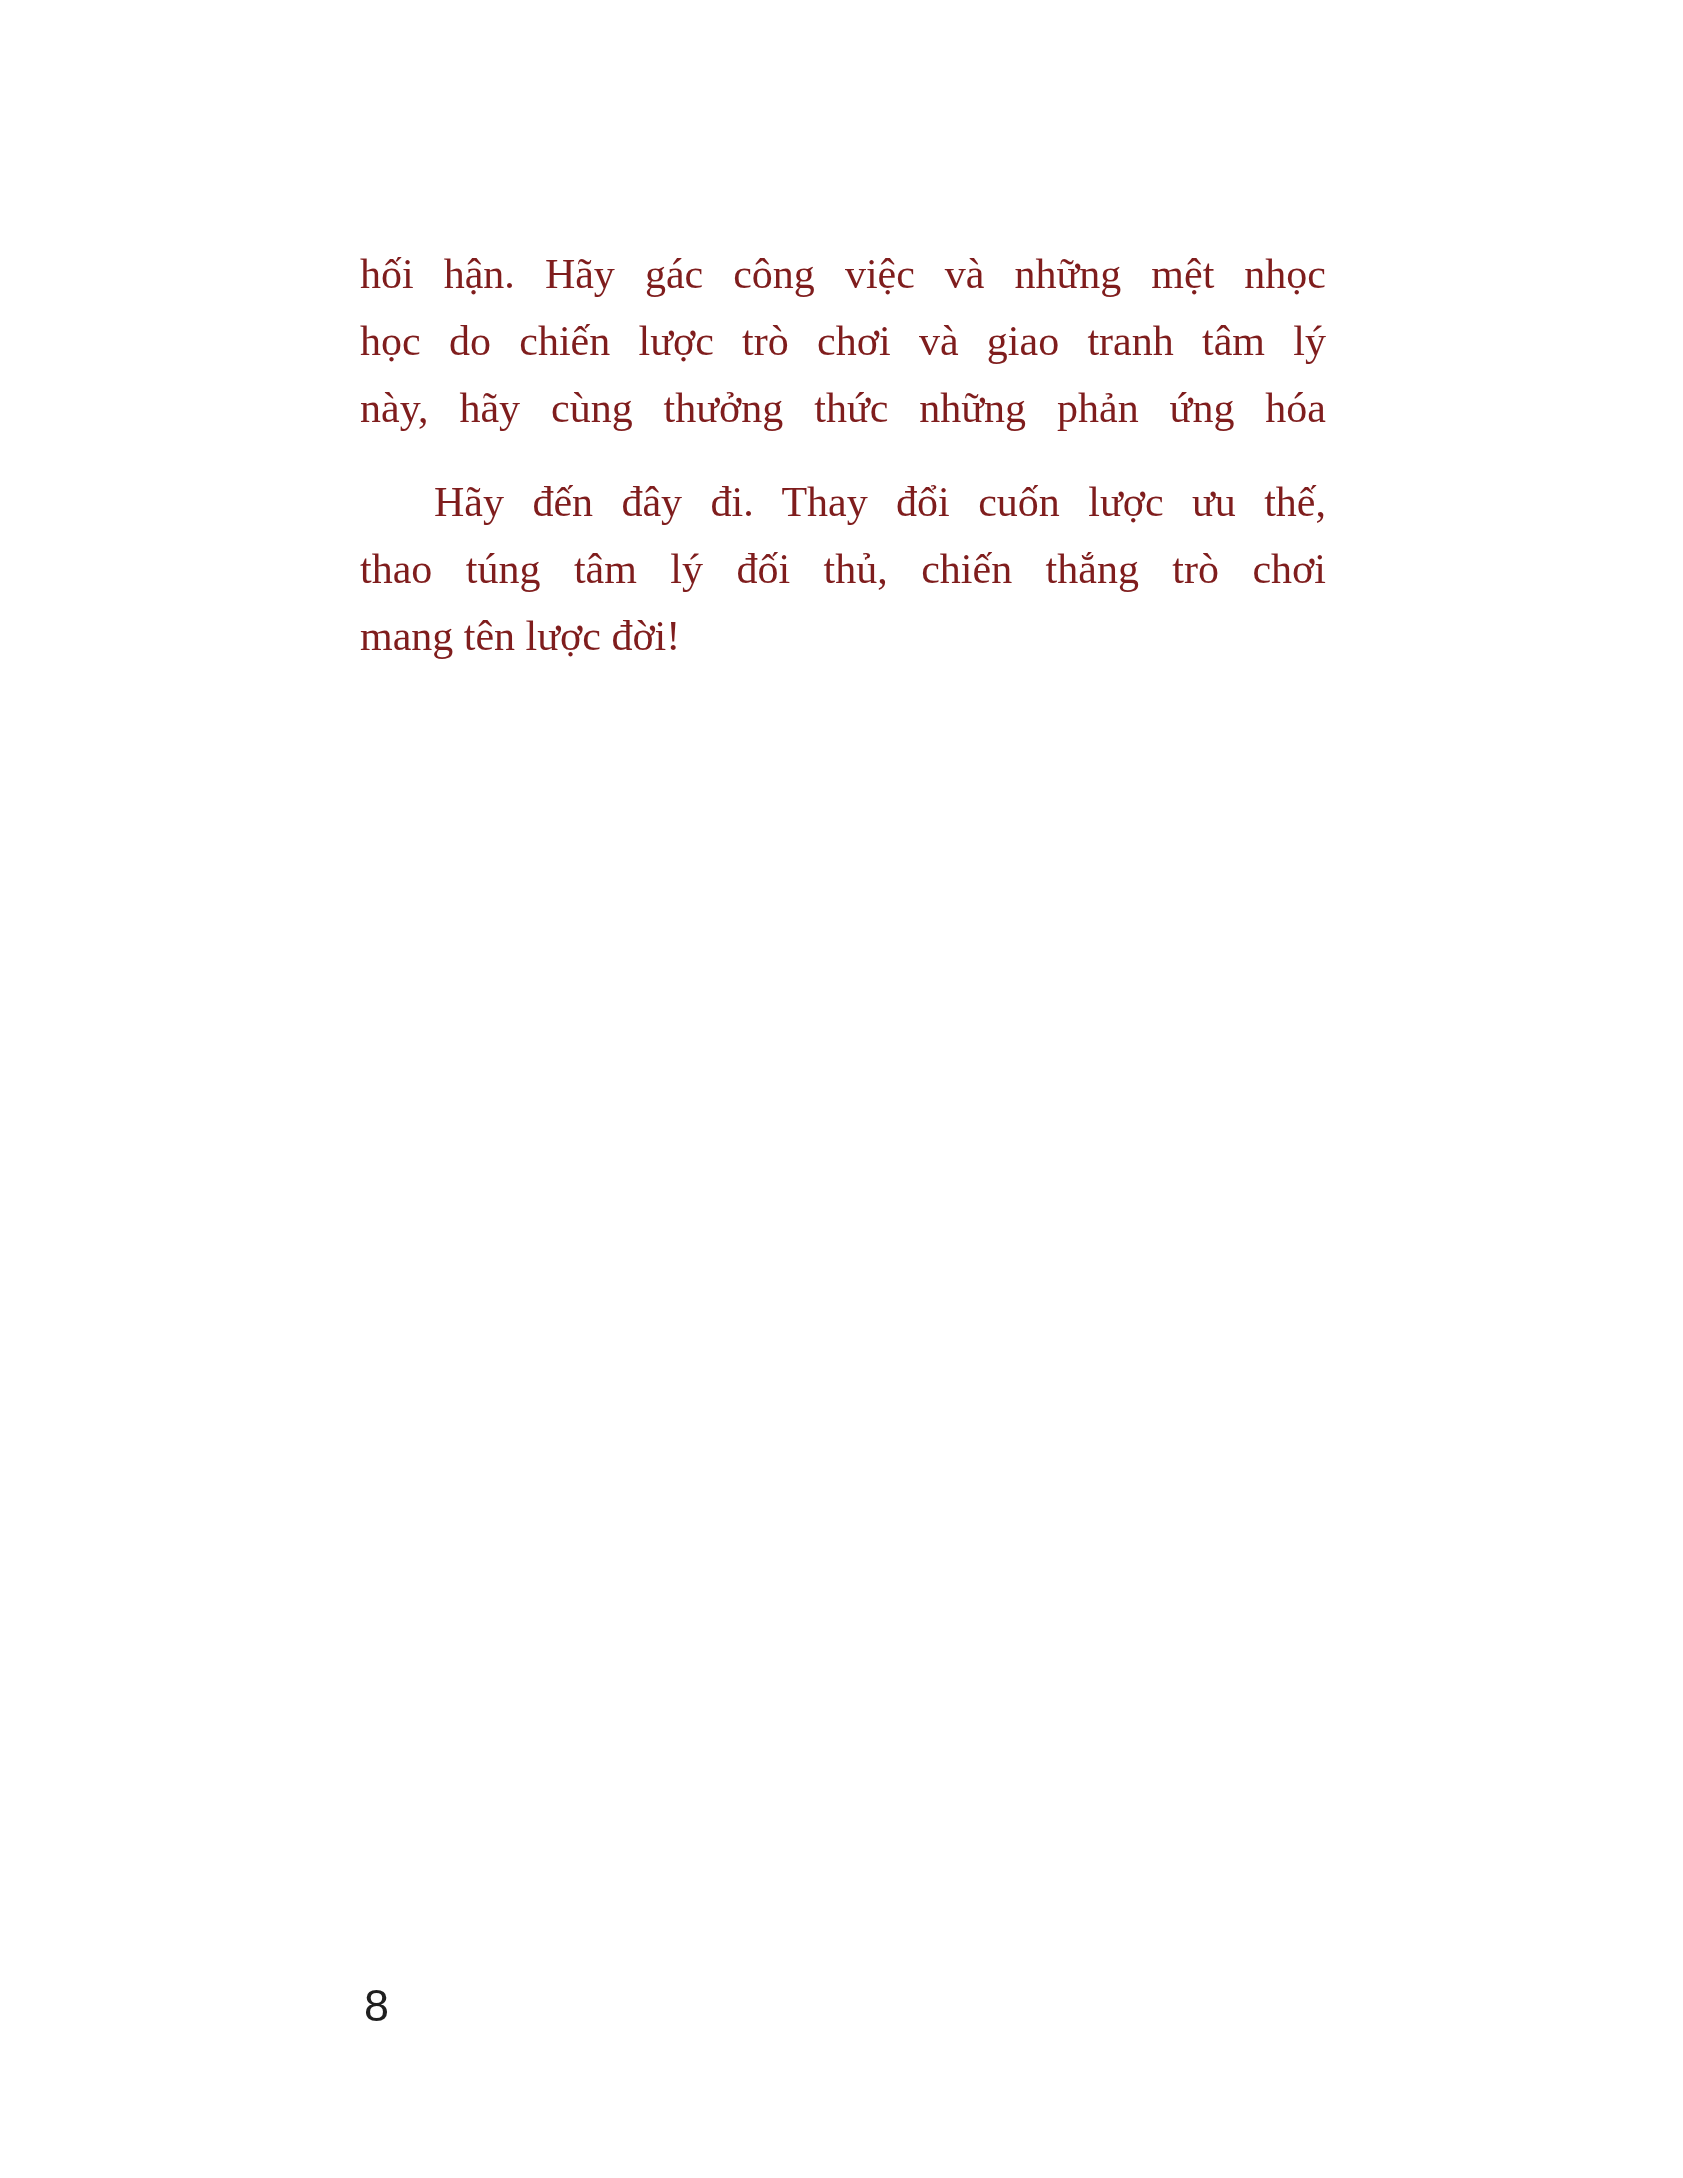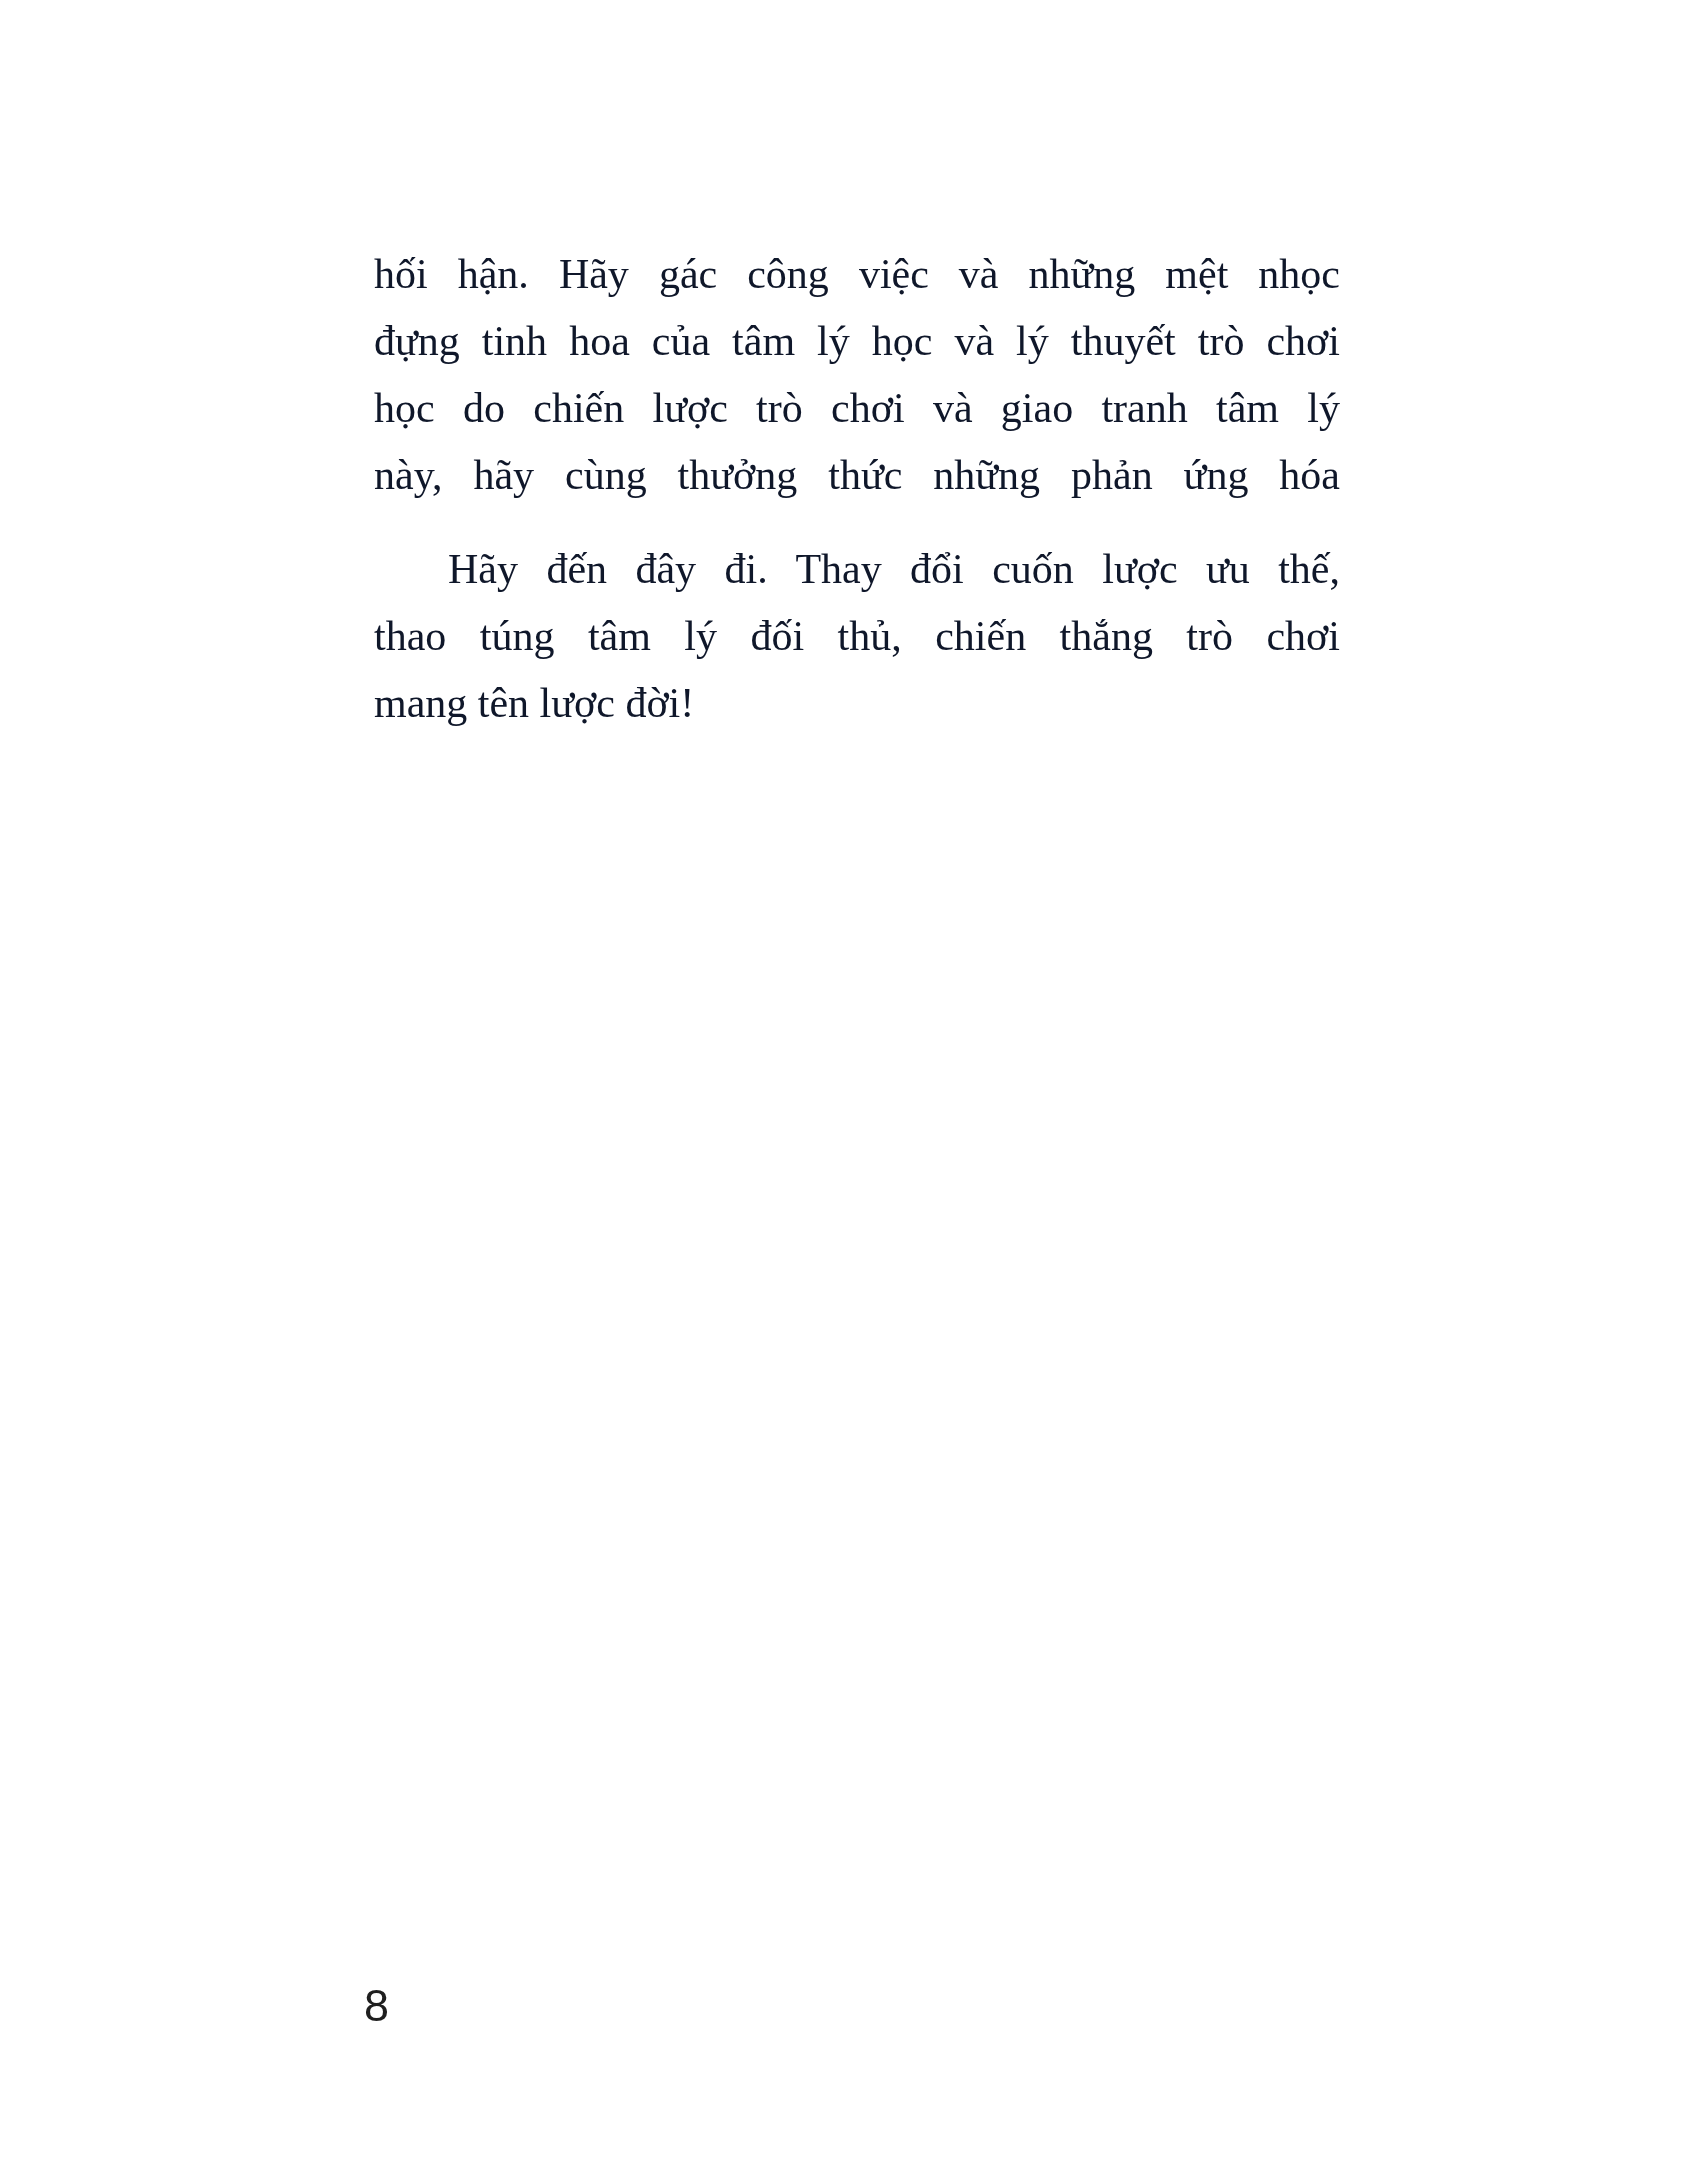--- a/index.html
+++ b/index.html
@@ -13,27 +13,27 @@
     position: relative;
     overflow: hidden;
   }
   .page {
     position: absolute;
     inset: 0;
     background: #ffffff;
   }
   .text-block {
     position: absolute;
-    left: 374px;
+    left: 360px;
     top: 241px;
     width: 966px;
     font-family: "Liberation Serif", "DejaVu Serif", serif;
     font-size: 42px;
     line-height: 67px;
-    color: #0f172a;
+    color: #7f1d1d;
   }
   .para {
     margin: 0;
     padding: 0;
   }
   .para + .para {
     margin-top: 27px;
   }
   .line {
     display: block;
@@ -60,21 +60,20 @@
 </style>
 </head>
 <body>
 
 <div class="page">
 
   <main class="text-block">
 
     <p class="para">
       <span class="line">hối hận. Hãy gác công việc và những mệt nhọc</span>
-      <span class="line">đựng tinh hoa của tâm lý học và lý thuyết trò chơi</span>
       <span class="line">học do chiến lược trò chơi và giao tranh tâm lý</span>
       <span class="line">này, hãy cùng thưởng thức những phản ứng hóa</span>
     </p>
 
     <p class="para">
       <span class="line first-indent">Hãy đến đây đi. Thay đổi cuốn lược ưu thế,</span>
       <span class="line">thao túng tâm lý đối thủ, chiến thắng trò chơi</span>
       <span class="line last">mang tên lược đời!</span>
     </p>
 

